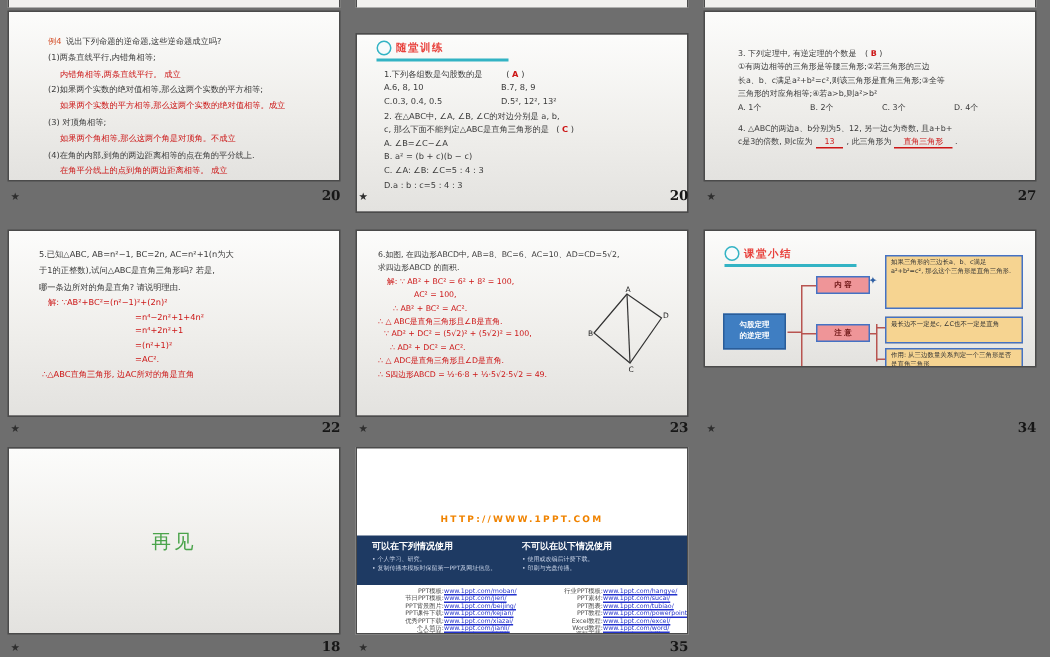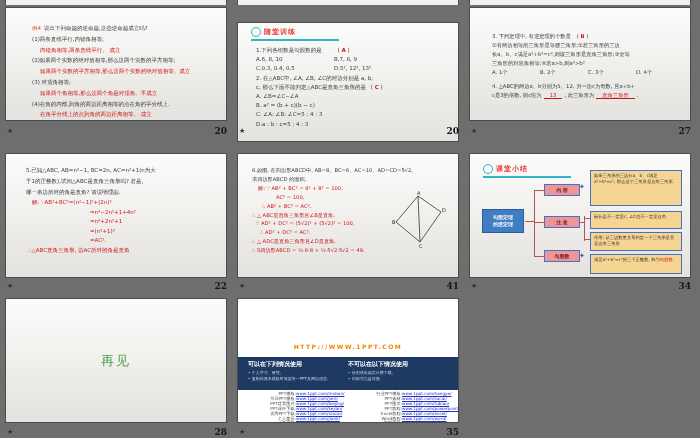--- a/index.html
+++ b/index.html
@@ -187,23 +187,23 @@
   <svg class="fig" width="54" height="60" viewBox="0 0 54 60">
     <polygon points="26,6 4,32 28,52 49,22" fill="none" stroke="#333" stroke-width="0.8"></polygon>
     <line x1="26" y1="6" x2="28" y2="52" stroke="#333" stroke-width="0.8"></line>
     <text x="25" y="4.5" font-size="5" fill="#222">A</text>
     <text x="0" y="34" font-size="5" fill="#222">B</text>
     <text x="27" y="58" font-size="5" fill="#222">C</text>
     <text x="50" y="22" font-size="5" fill="#222">D</text>
   </svg>
 </div>
 <div class="star" style="left:239px;top:281px">★</div>
-<div class="num" style="left:237px;top:281px">41</div>
-
-<div class="slide" style="left:469px;top:153px;height:125px">
+<div class="num" style="left:237px;top:281px">23</div>
+
+<div class="slide" style="left:469px;top:153px;height:92px">
   <div class="hd" style="top:10px">
     <span class="ring"></span>
     <span class="hdt">课堂小结</span>
   </div>
   <div class="hdline" style="top:22px;width:88px"></div>
 
   <div class="conn" style="left:64px;top:36px;width:1px;height:66px"></div>
   <div class="conn" style="left:55px;top:67px;width:9px;height:1px"></div>
   <div class="conn" style="left:64px;top:36px;width:10px;height:1px"></div>
   <div class="conn" style="left:64px;top:68px;width:10px;height:1px"></div>
@@ -229,21 +229,21 @@
 </div>
 <div class="star" style="left:471px;top:281px">★</div>
 <div class="num" style="left:469px;top:281px">34</div>
 
 <div class="slide" style="left:5px;top:298px;height:125px">
   <div class="s25body">
       <span class="bye">再见</span>
     </div>
 </div>
 <div class="star" style="left:7px;top:427px">★</div>
-<div class="num" style="left:5px;top:427px">28</div>
+<div class="num" style="left:5px;top:427px">18</div>
 
 <div class="slide s26" style="left:237px;top:298px;height:125px">
   <div class="siteurl">HTTP://WWW.1PPT.COM</div>
   <div class="band">
     <div class="bandcol">
       <div class="bandh">可以在下列情况使用</div>
       <div class="bandb">个人学习、研究。</div>
       <div class="bandb">复制传播本模板时保留第一PPT及网址信息。</div>
     </div>
     <div class="bandcol">

